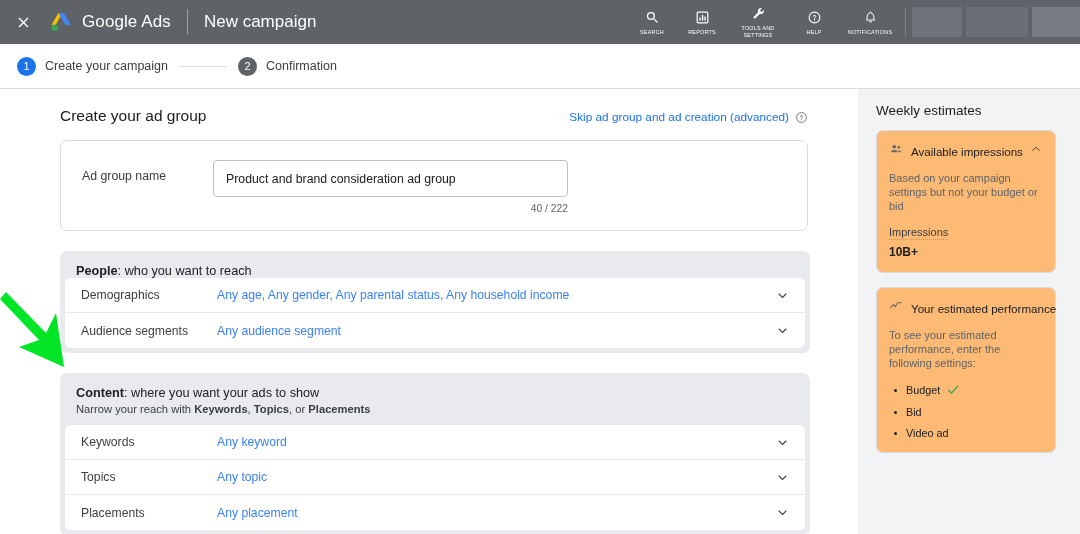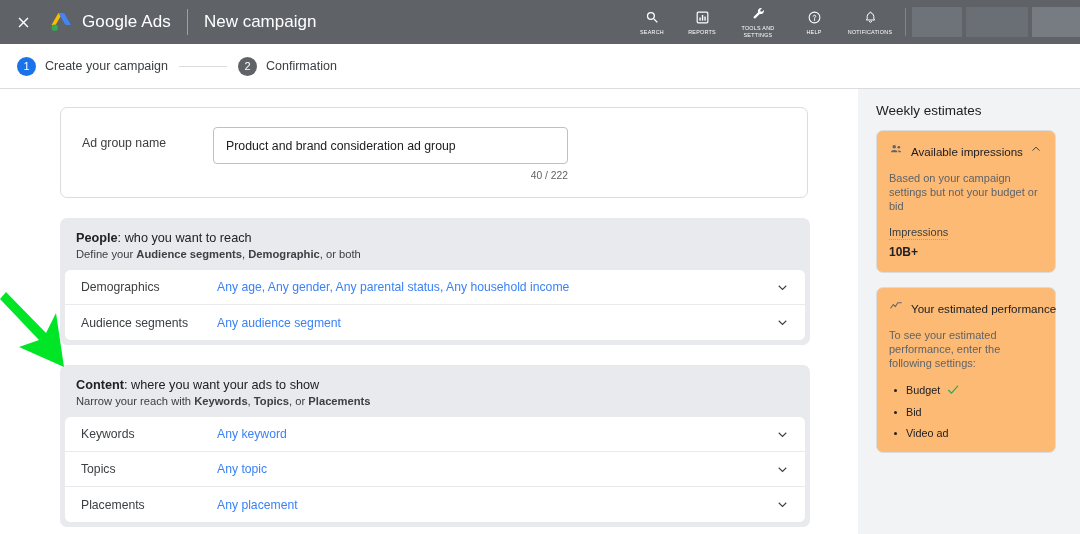--- a/index.html
+++ b/index.html
@@ -320,35 +320,45 @@
       <span class="step-num inactive">2</span>
       <span class="step-label">Confirmation</span>
     </div>
   </div>
 
   <div class="body-area">
 
     <div class="main-panel">
       <div class="main-inner">
 
+        <div class="section-head">
+          <div class="section-title">Create your ad group</div>
+          <div class="skip-wrap">
+            <span class="skip-link">Skip ad group and ad creation (advanced)</span>
+            <span class="help-circle">
+              <svg width="13" height="13" viewBox="0 0 24 24" aria-hidden="true">
+                <circle cx="12" cy="12" r="9" fill="none" stroke="#5f6368" stroke-width="1.6"></circle>
+                <path d="M12 13.4c0-1.6 1.9-1.7 1.9-3.2A1.9 1.9 0 0 0 12 8.3a1.95 1.95 0 0 0-1.9 1.6" fill="none" stroke="#5f6368" stroke-width="1.5" stroke-linecap="round"></path>
+                <circle cx="12" cy="16.2" r="1" fill="#5f6368"></circle>
+              </svg>
+            </span>
+          </div>
+        </div>
 
         <div class="namecard">
           <div class="namecard-label">Ad group name</div>
           <div class="namecard-field">
             <input class="text-input" type="text" value="Product and brand consideration ad group" style="">
             <div class="counter">40 / 222</div>
           </div>
         </div>
 
         <div class="group">
           <div class="group-title">
             <b>People</b><span>: who you want to reach</span>
-          </div>
-          <div class="group-sub">
-            <span>Define your </span><b>Audience segments</b><span>, </span><b>Demographic</b><span>, or both</span>
           </div>
           <div class="rows">
             <div class="row">
               <span class="row-label">Demographics</span>
               <span class="row-value">Any age, Any gender, Any parental status, Any household income</span>
               <span class="row-chevron">
                 <svg width="15" height="15" viewBox="0 0 24 24" aria-hidden="true">
                     <path d="M6 9.2 12 15.2 18 9.2" fill="none" stroke="#3c4043" stroke-width="1.7"></path>
                   </svg>
               </span>

